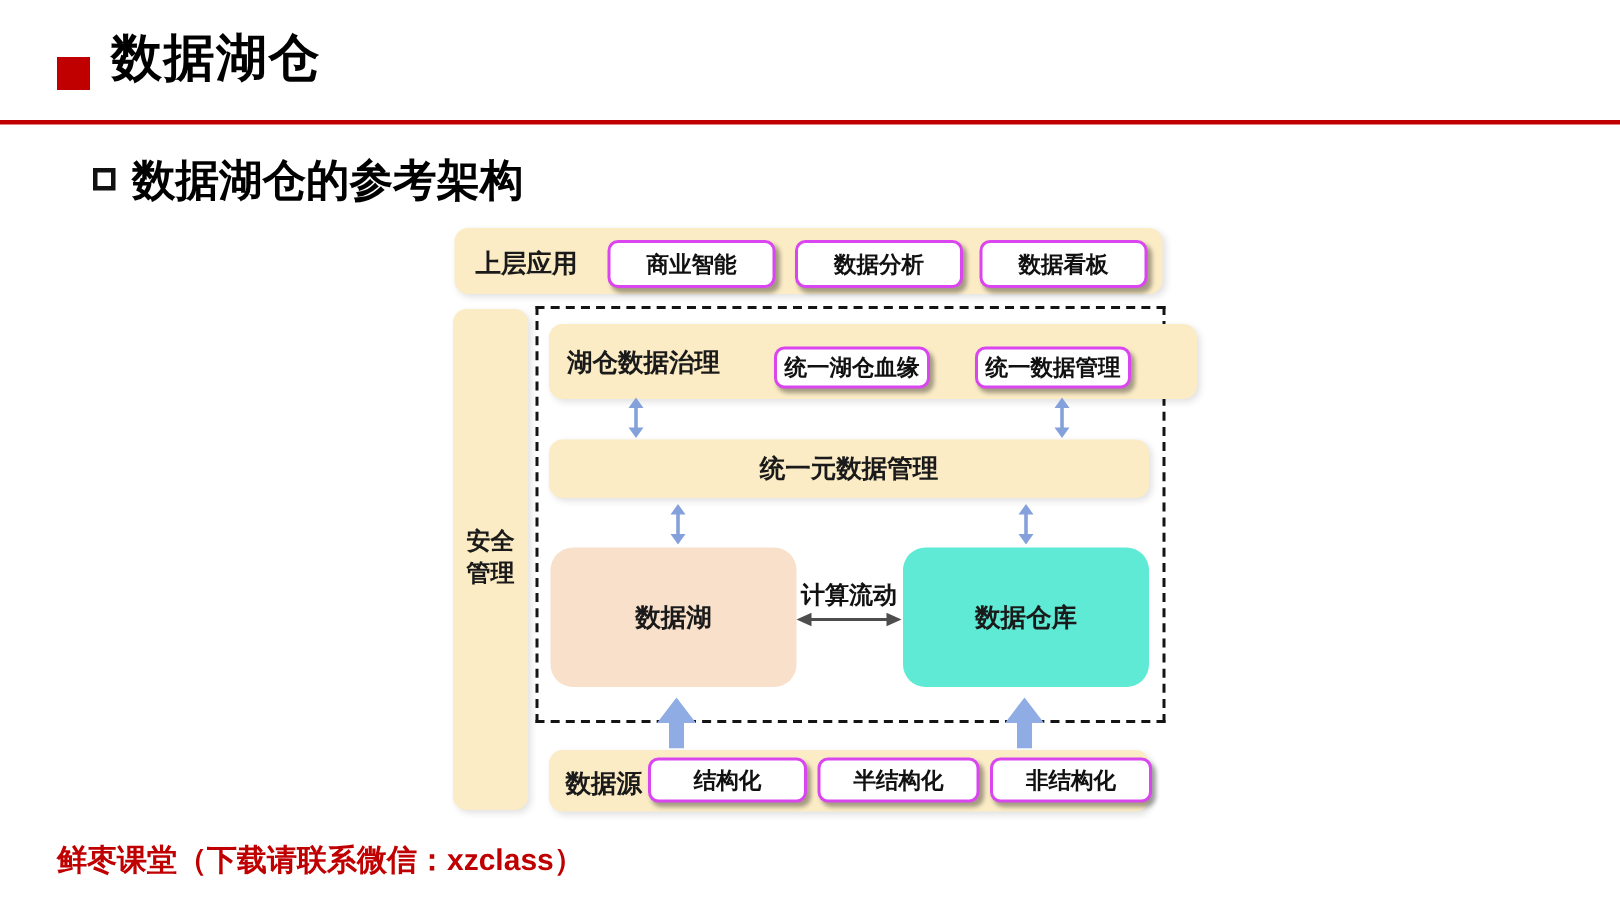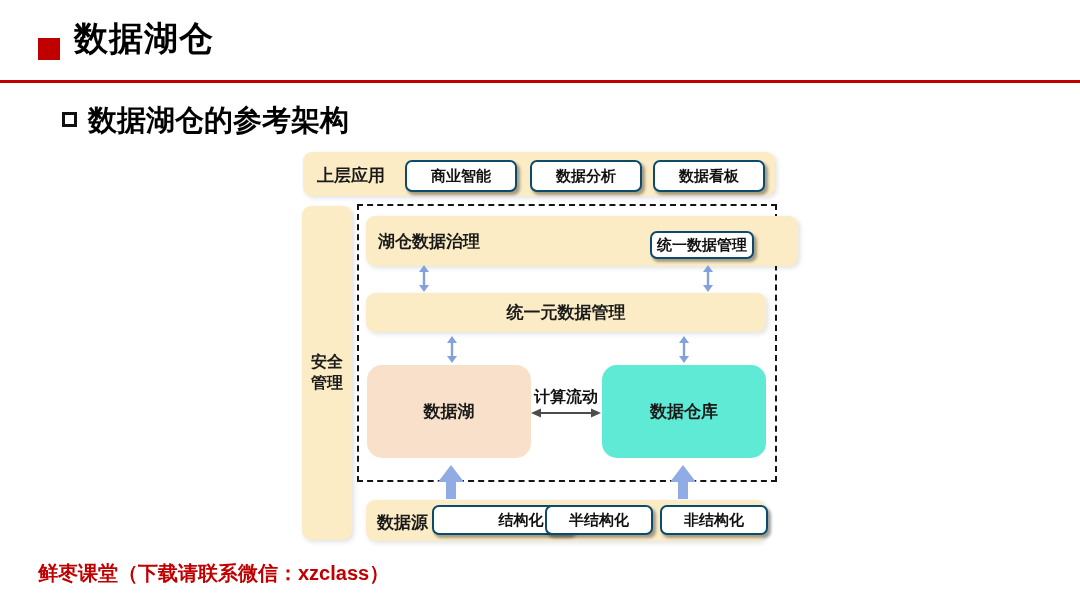--- a/index.html
+++ b/index.html
@@ -33,28 +33,29 @@
   .section-title {
     position: absolute; left: 88px; top: 101px; margin: 0;
     font-size: 29px; font-weight: bold; color: #000;
   }
   
   .panel {
     position: absolute;
     background: #FBECC6;
     border-radius: 9px;
     box-shadow: 2px 2px 5px rgba(0,0,0,0.12);
+    font-family: Liberation Mono, monospace;
   }
   .panel-label {
     font-size: 17px; font-weight: bold; color: #1a1a1a; white-space: nowrap;
   }
   .pill {
     position: absolute;
     background: #ffffff;
-    border: 2px solid #0c4a6e;
+    border: 2px solid #d946ef;
     border-radius: 7px;
     box-shadow: 2.5px 3px 3px rgba(0,0,0,0.35);
     display: flex; align-items: center; justify-content: center;
     font-size: 15px; font-weight: bold; color: #111; white-space: nowrap;
   }
   
   .top-row { left: 303px; top: 152px; width: 472px; height: 44px; }
   .top-row .panel-label { position: absolute; left: 14px; top: 12px; }
   
   .security-col {
@@ -136,20 +137,21 @@
     </div>
 
     <div class="panel security-col">
       <span class="panel-label">安全管理</span>
     </div>
 
     <div class="dashed-box"></div>
 
     <div class="panel gov-box">
       <span class="panel-label">湖仓数据治理</span>
+      <div class="pill" style="left:150px; top:15px; width:100px; height:24px;">统一湖仓血缘</div>
       <div class="pill" style="left:284px; top:15px; width:100px; height:24px;">统一数据管理</div>
     </div>
 
     <div class="panel meta-box">
       <span class="panel-label">统一元数据管理</span>
     </div>
 
     <div class="lake-box">
       <span class="node-label">数据湖</span>
     </div>
@@ -188,21 +190,21 @@
 
     <svg class="up-arrow up-1" viewBox="0 0 26 34">
       <polygon points="13,0 26,17 18,17 18,34 8,34 8,17 0,17" fill="#8FACE4"></polygon>
     </svg>
     <svg class="up-arrow up-2" viewBox="0 0 26 34">
       <polygon points="13,0 26,17 18,17 18,34 8,34 8,17 0,17" fill="#8FACE4"></polygon>
     </svg>
 
     <div class="panel source-row">
       <span class="panel-label">数据源</span>
-      <div class="pill" style="left:66px; top:5px; width:102px; height:26px;padding-left:36px;">结构化</div>
+      <div class="pill" style="left:66px; top:5px; width:102px; height:26px;">结构化</div>
       <div class="pill" style="left:179px; top:5px; width:104px; height:26px;">半结构化</div>
       <div class="pill" style="left:294px; top:5px; width:104px; height:26px;">非结构化</div>
     </div>
 
   </div>
 
   <div class="footer-note">鲜枣课堂（下载请联系微信：xzclass）</div>
 
 </div>
 

